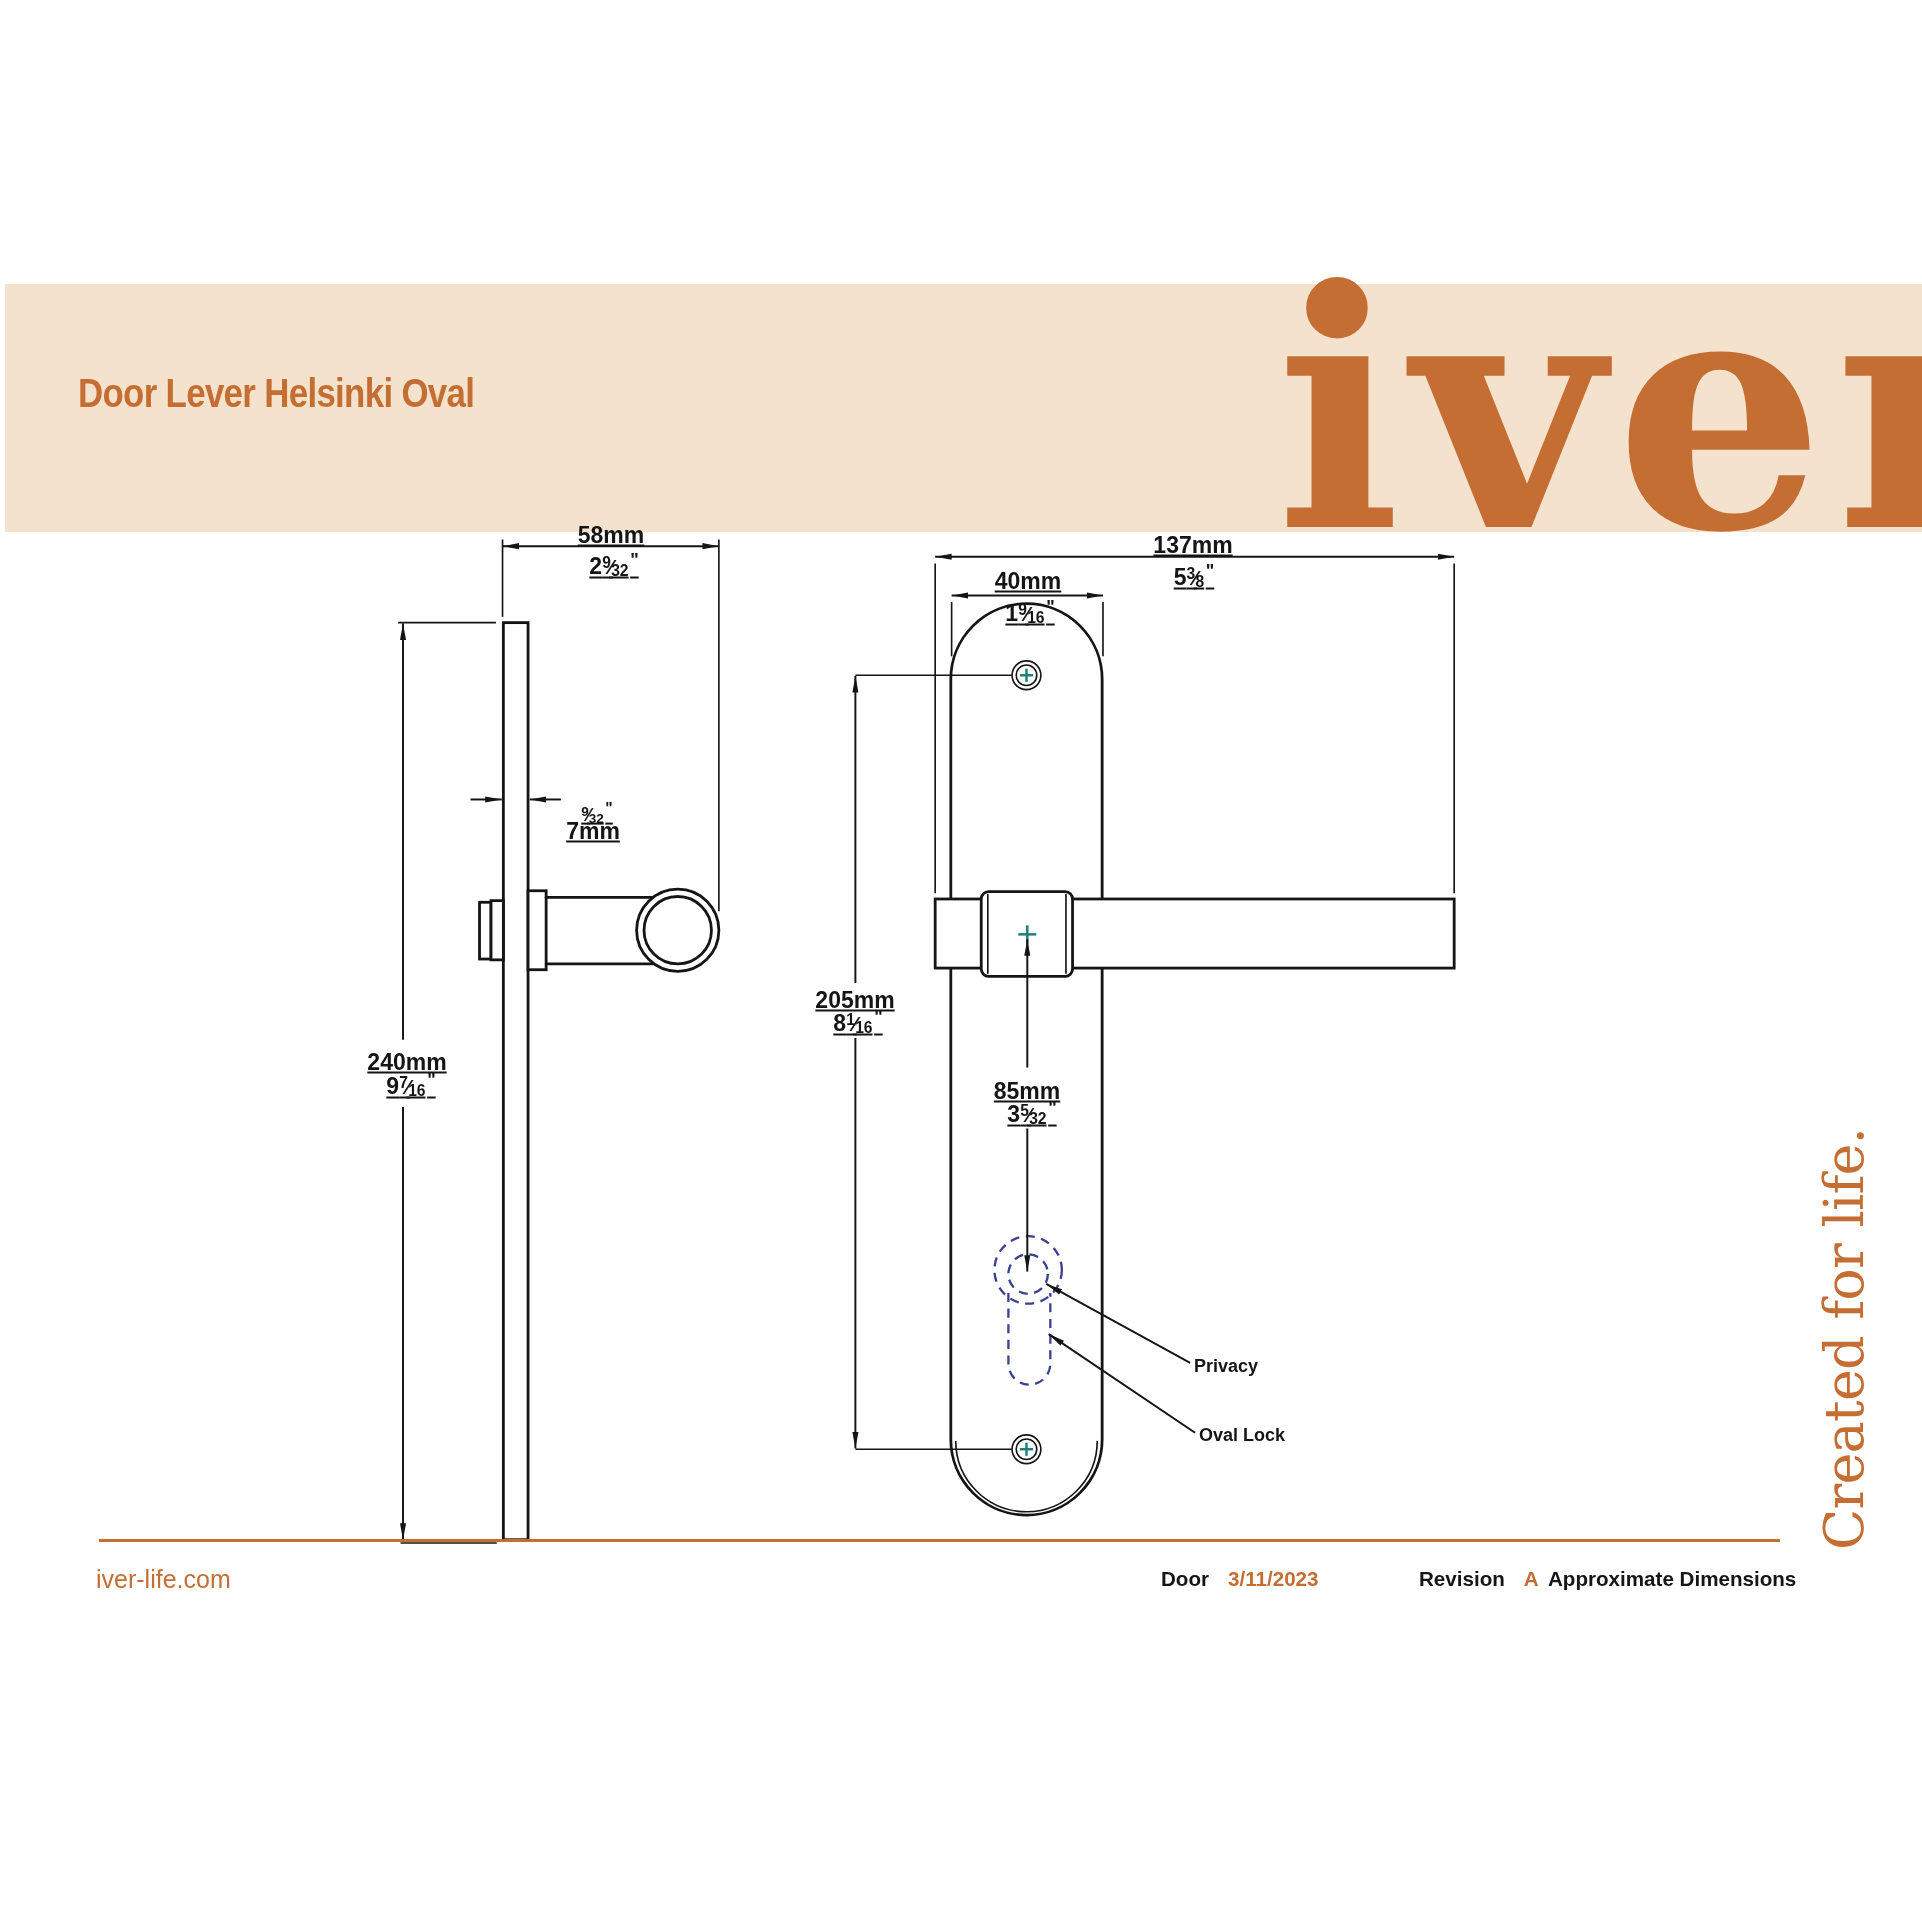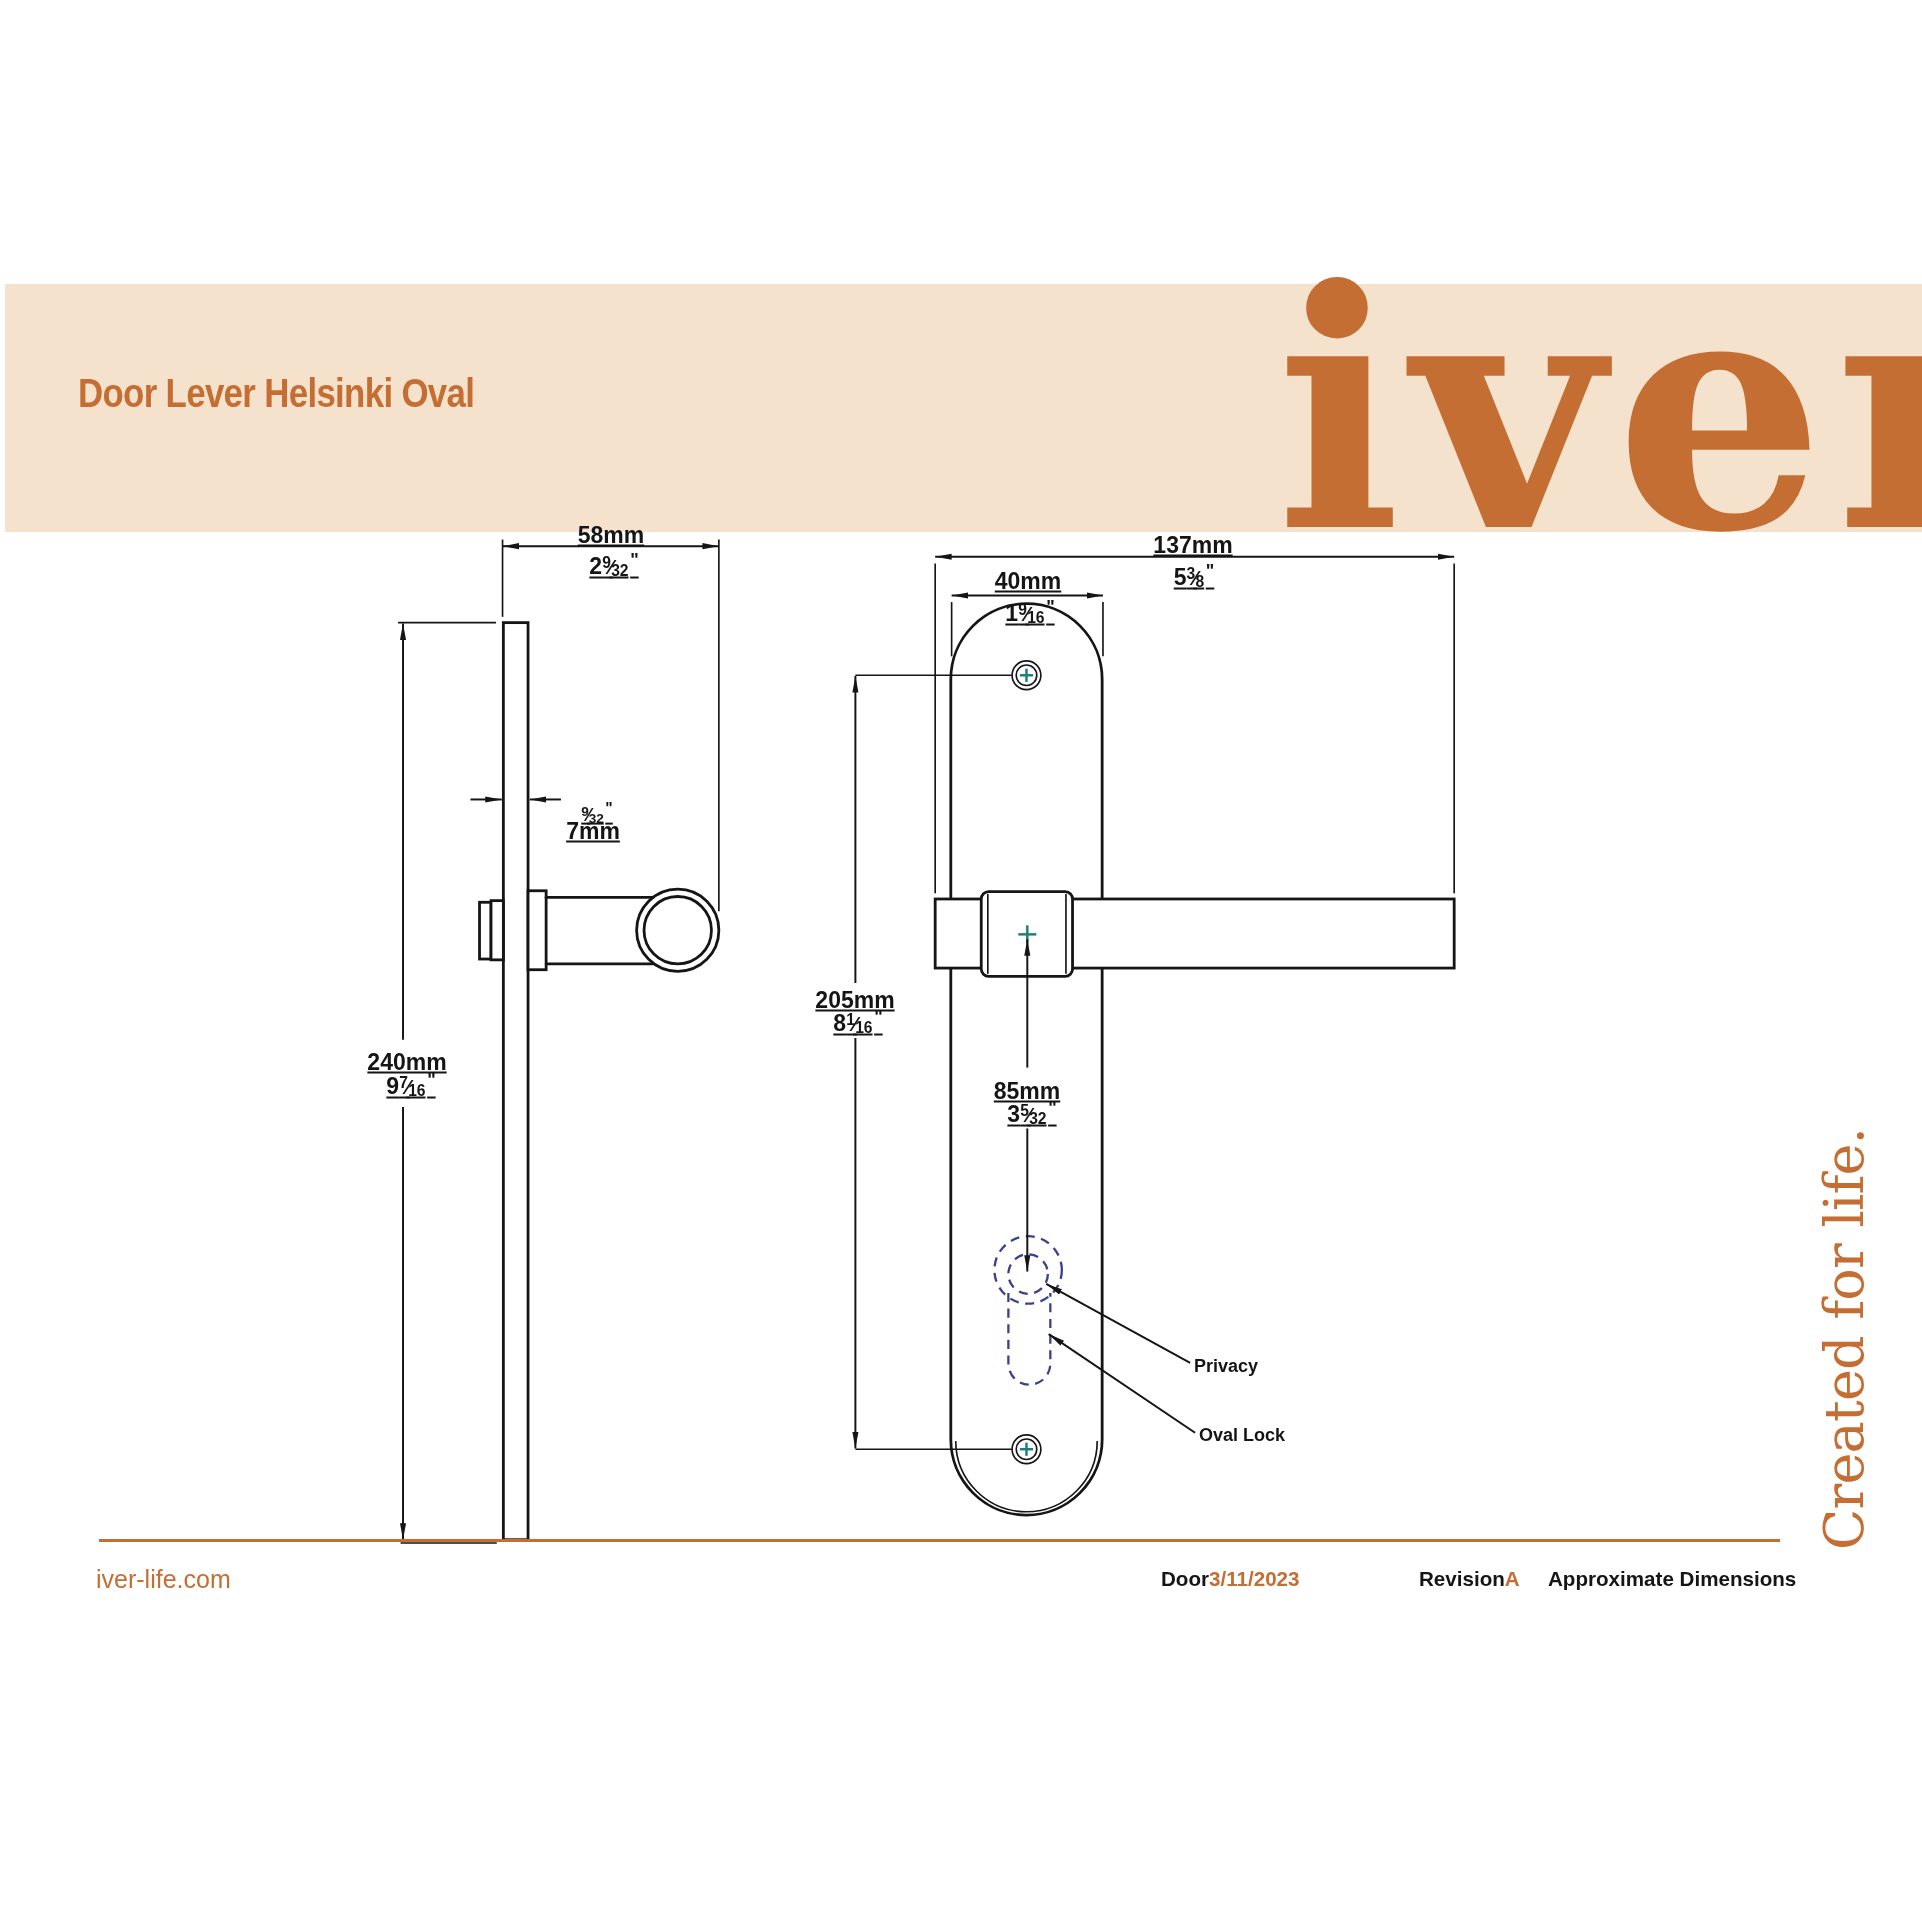--- a/index.html
+++ b/index.html
@@ -42,21 +42,21 @@
   .dim.frac .q{font-size:0.78em;vertical-align:0.5em;margin-left:1.6px;}
   .ann{
     position:absolute;transform:translateY(-50%);font-size:18px;font-weight:700;color:var(--ink,#151515);white-space:nowrap;
   }
   .divider{position:absolute;left:99px;top:1539px;width:1681px;height:3.3px;background:var(--accent,#C56E33);}
   .site{
     position:absolute;left:96px;top:1579px;transform:translateY(-50%);
     font-size:25px;font-weight:400;color:var(--accent,#C56E33);white-space:nowrap;
   }
   .meta{position:absolute;top:1579px;transform:translateY(-50%);font-size:20.6px;font-weight:700;color:var(--ink,#151515);white-space:nowrap;}
-  .meta .val{color:var(--accent,#C56E33);margin-left:0;}
+  .meta .val{color:var(--accent,#C56E33);margin-left:19px;}
 </style>
 </head>
 <body>
 
 <div class="band"></div>
 <div class="title">Door Lever Helsinki Oval</div>
 <div class="logo">iver</div>
 <div class="tagline">Created for life.</div>
 
 <svg class="draw" width="1923" height="1923" viewBox="0 0 2338 2338">

